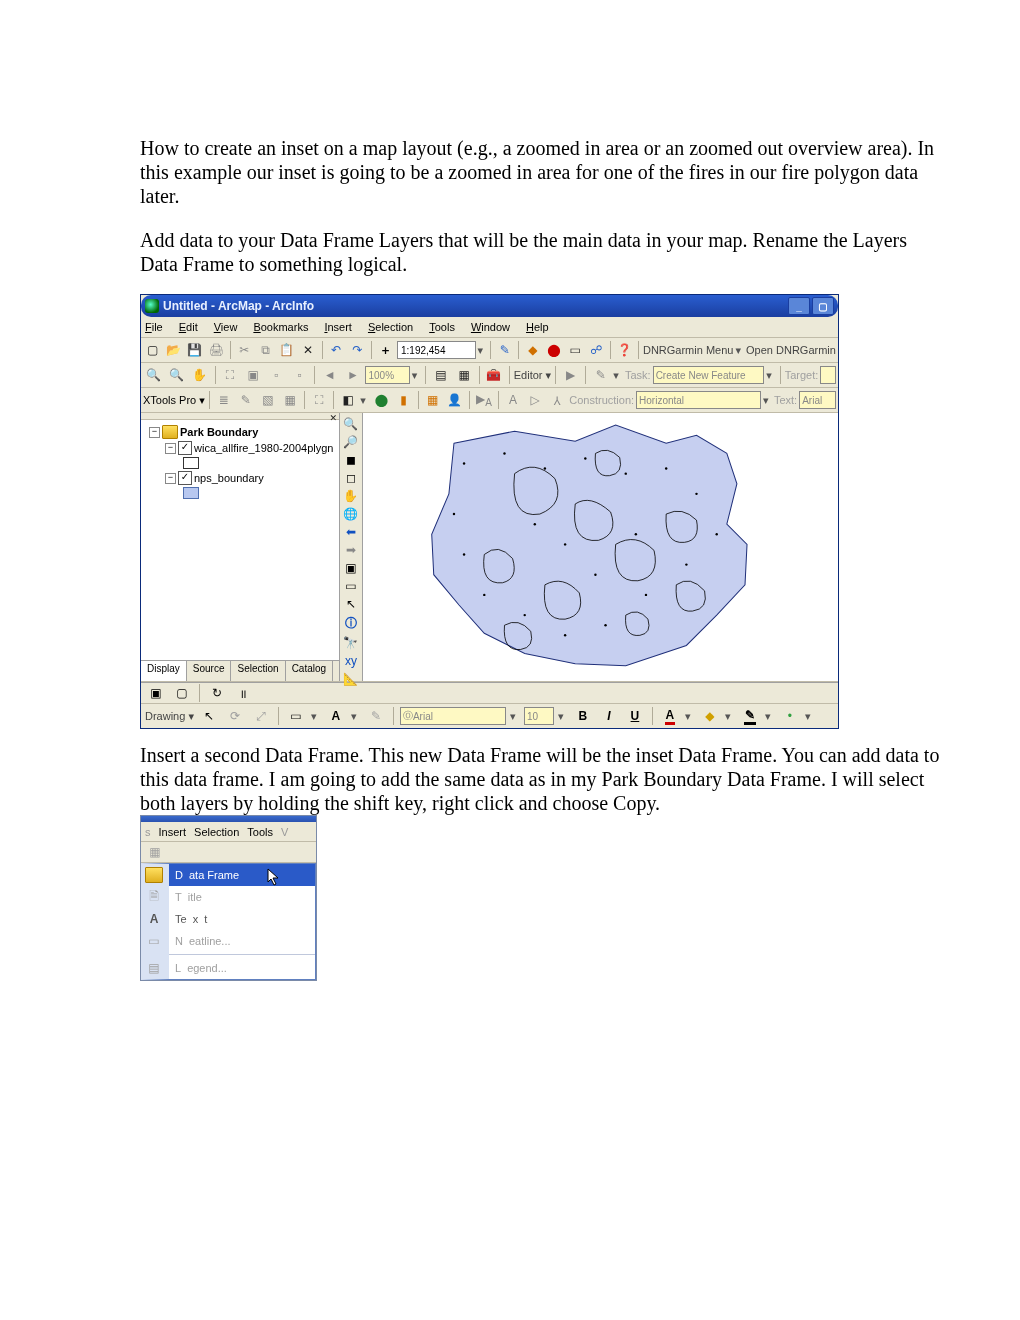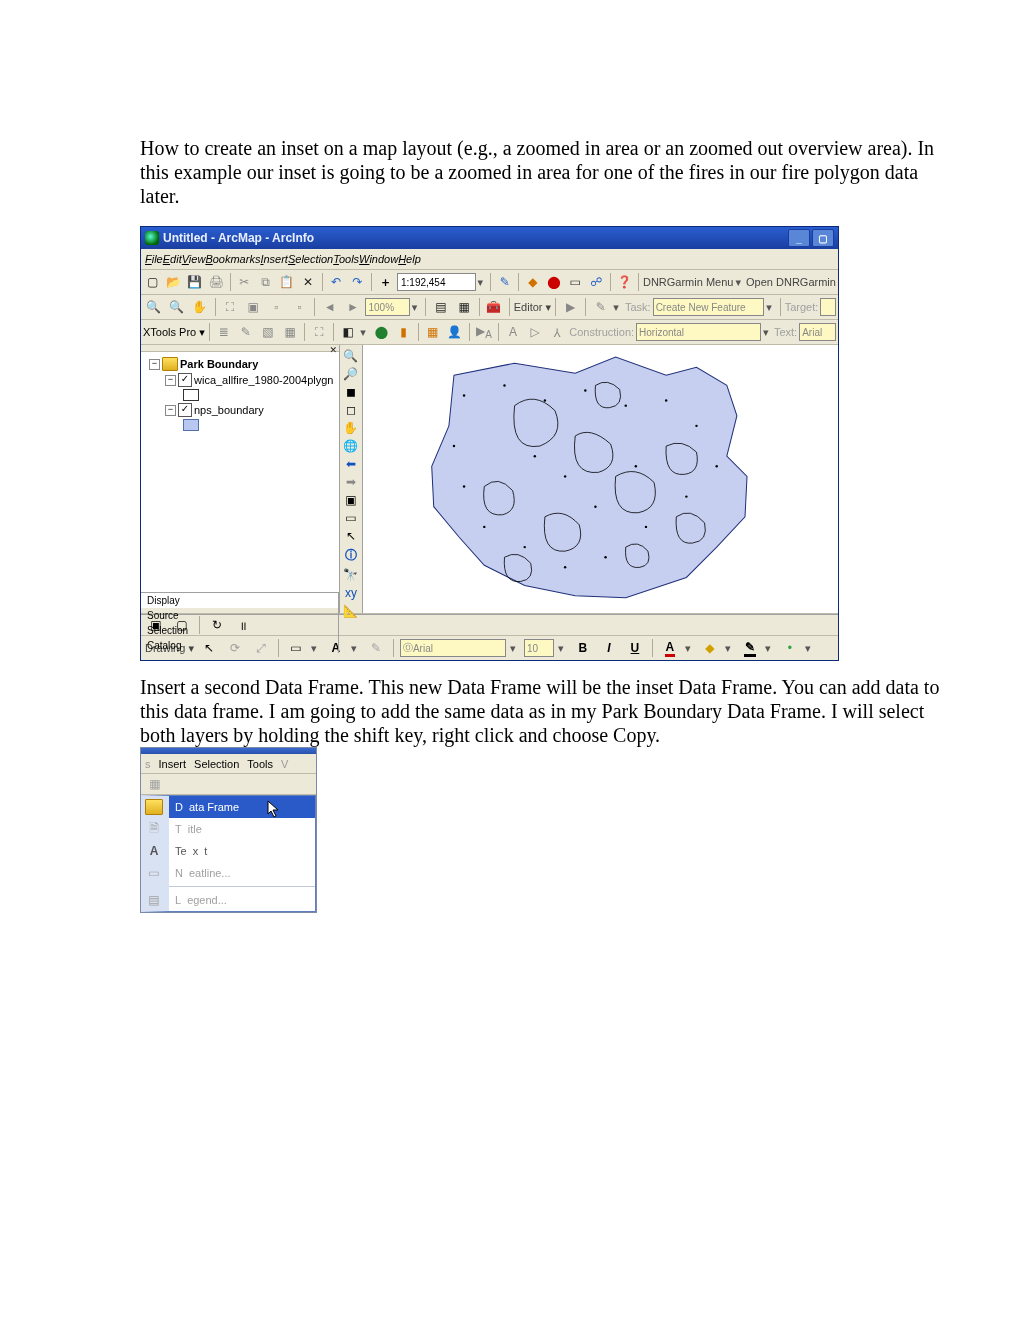--- a/index.html
+++ b/index.html
@@ -31,20 +31,21 @@
     color: #000;
   }
   .titlebar {
     height: 22px;
     background: linear-gradient(#2a5ed0, #1a3ea0);
     display: flex;
     align-items: center;
     padding: 0 4px;
     color: #fff;
     justify-content: space-between;
+    border-radius: 10px;
   }
   .titlebar-left { display:flex; align-items:center; gap:4px; }
   .titlebar-icon {
     width: 14px; height:14px;
     background: radial-gradient(circle at 40% 40%, #5fc, #060 70%);
     border-radius: 3px;
   }
   .titlebar-title { font-weight: bold; font-size:12px; color:#e8f0ff; }
   .wincontrols { display:flex; gap:2px; }
   .winbtn {
@@ -54,22 +55,21 @@
     border-radius:2px;
     display:flex; align-items:center; justify-content:center;
     color:#fff; font-weight:bold; font-size:10px;
   }
   .menubar {
     height: 20px;
     background:#ece9d8;
     border-bottom:1px solid #c0bba8;
     display:flex; align-items:center;
     padding: 0 4px;
-    gap: 0;
-    font-style: italic;
+    gap: 16px;
   }
   .menubar span { font-size:11px; }
   .menubar .ul { text-decoration: underline; }
   .toolbar {
     height: 24px;
     background:#ece9d8;
     border-bottom:1px solid #c0bba8;
     display:flex; align-items:center;
     padding: 0 2px;
     gap:2px;
@@ -141,21 +141,20 @@
     background: linear-gradient(#ffe060,#e0b020);
     border:1px solid #b08000; border-radius:1px;
   }
   .cb { width:12px; height:12px; border:1px solid #555; background:#fff; font-size:10px; line-height:10px; text-align:center;}
   .sym-box { width:14px; height:10px; border:1px solid #333; background:#fff; }
   .sym-box.blue { background:#b8c8f0; border-color:#5070b0;}
   .toc-tabs {
     position:absolute; bottom:0; left:0; right:0;
     height:20px; background:#ece9d8; border-top:1px solid #a0a0a0;
     display:flex;
-    flex-direction:column;
   }
   .toc-tab {
     padding:2px 6px; border-right:1px solid #a0a0a0; font-size:10px;
   }
   .toc-tab.active { background:#fff; }
   .map-tools {
     width:22px;
     background:#ece9d8;
     border-right:1px solid #a0a0a0;
     display:flex; flex-direction:column; align-items:center;
@@ -231,20 +230,21 @@
   .cursor-arrow {
     position:absolute; width:14px; height:18px; pointer-events:none;
   }
 </style>
 </head>
 <body>
 
 <div class="page">
 
   <p class="body-text">How to create an inset on a map layout (e.g., a zoomed in area or an zoomed out overview area).  In this example our inset is going to be a zoomed in area for one of the fires in our fire polygon data later.</p>
+  <p class="body-text">Add data to your Data Frame Layers that will be the main data in your map.  Rename the Layers Data Frame to something logical.</p>
 
   <div class="arcmap">
     <div class="titlebar">
       <div class="titlebar-left">
         <span class="titlebar-icon"></span>
         <span class="titlebar-title">Untitled - ArcMap - ArcInfo</span>
       </div>
       <div class="wincontrols">
         <div class="winbtn">_</div>
         <div class="winbtn">▢</div>

